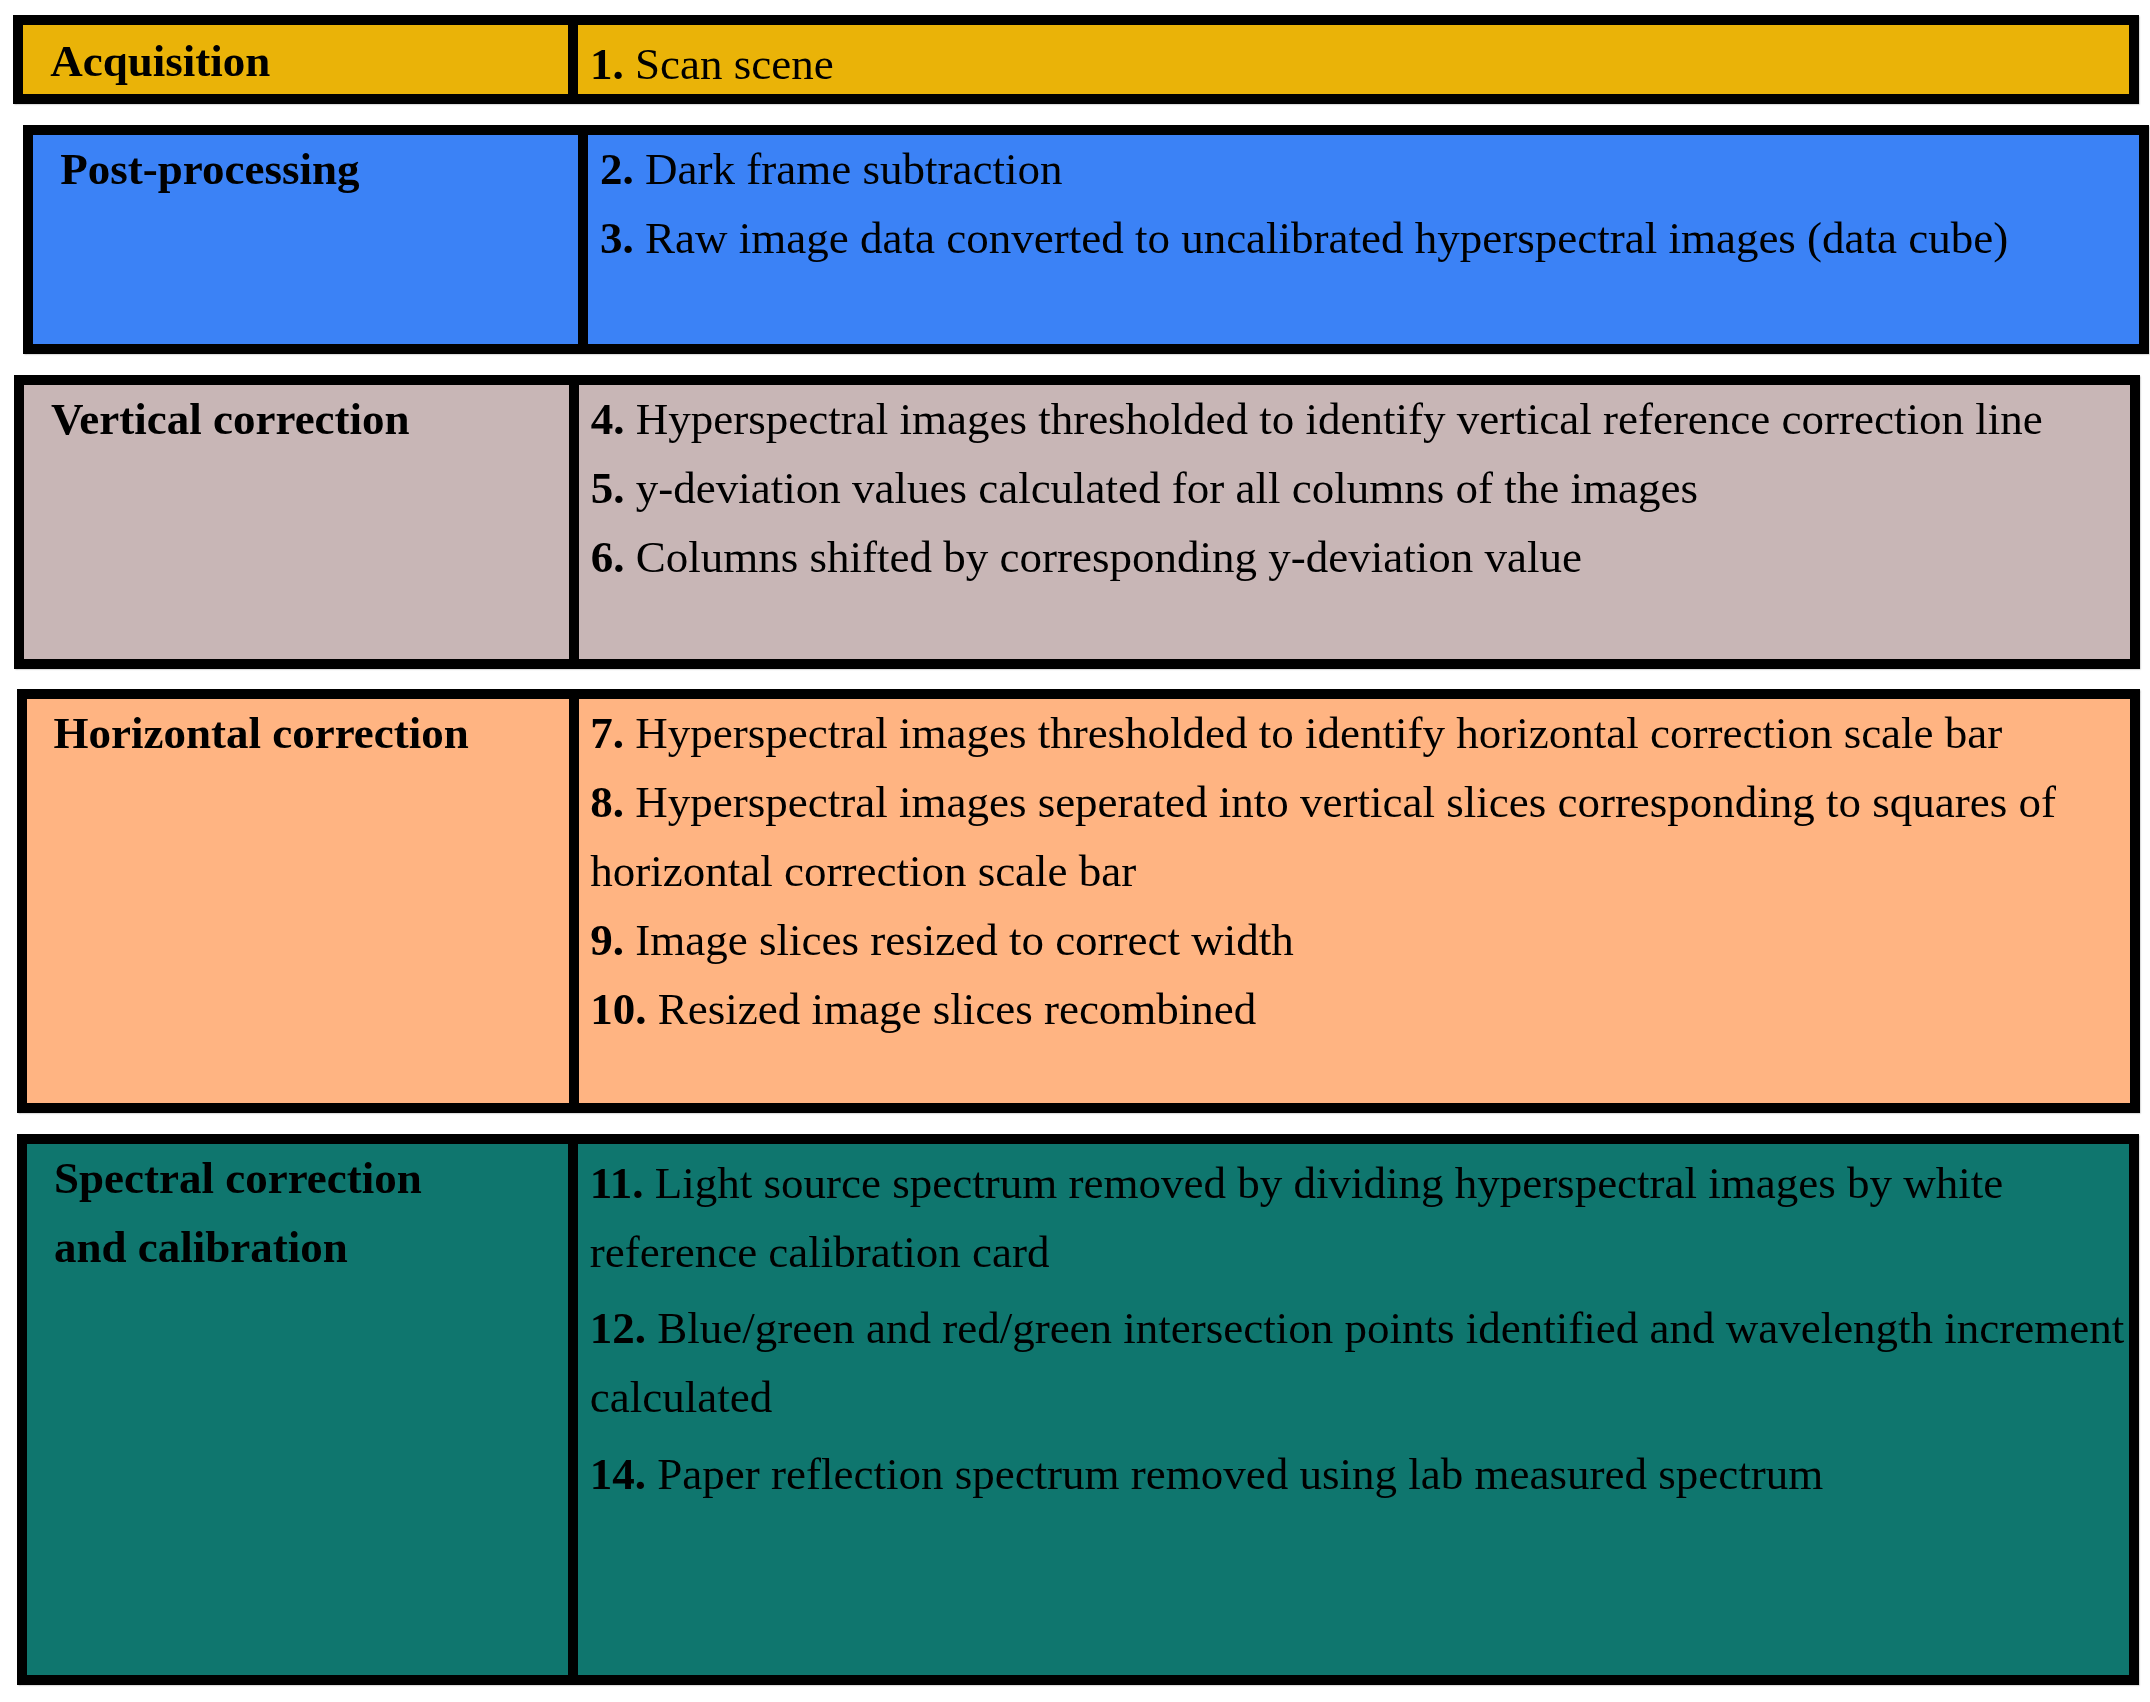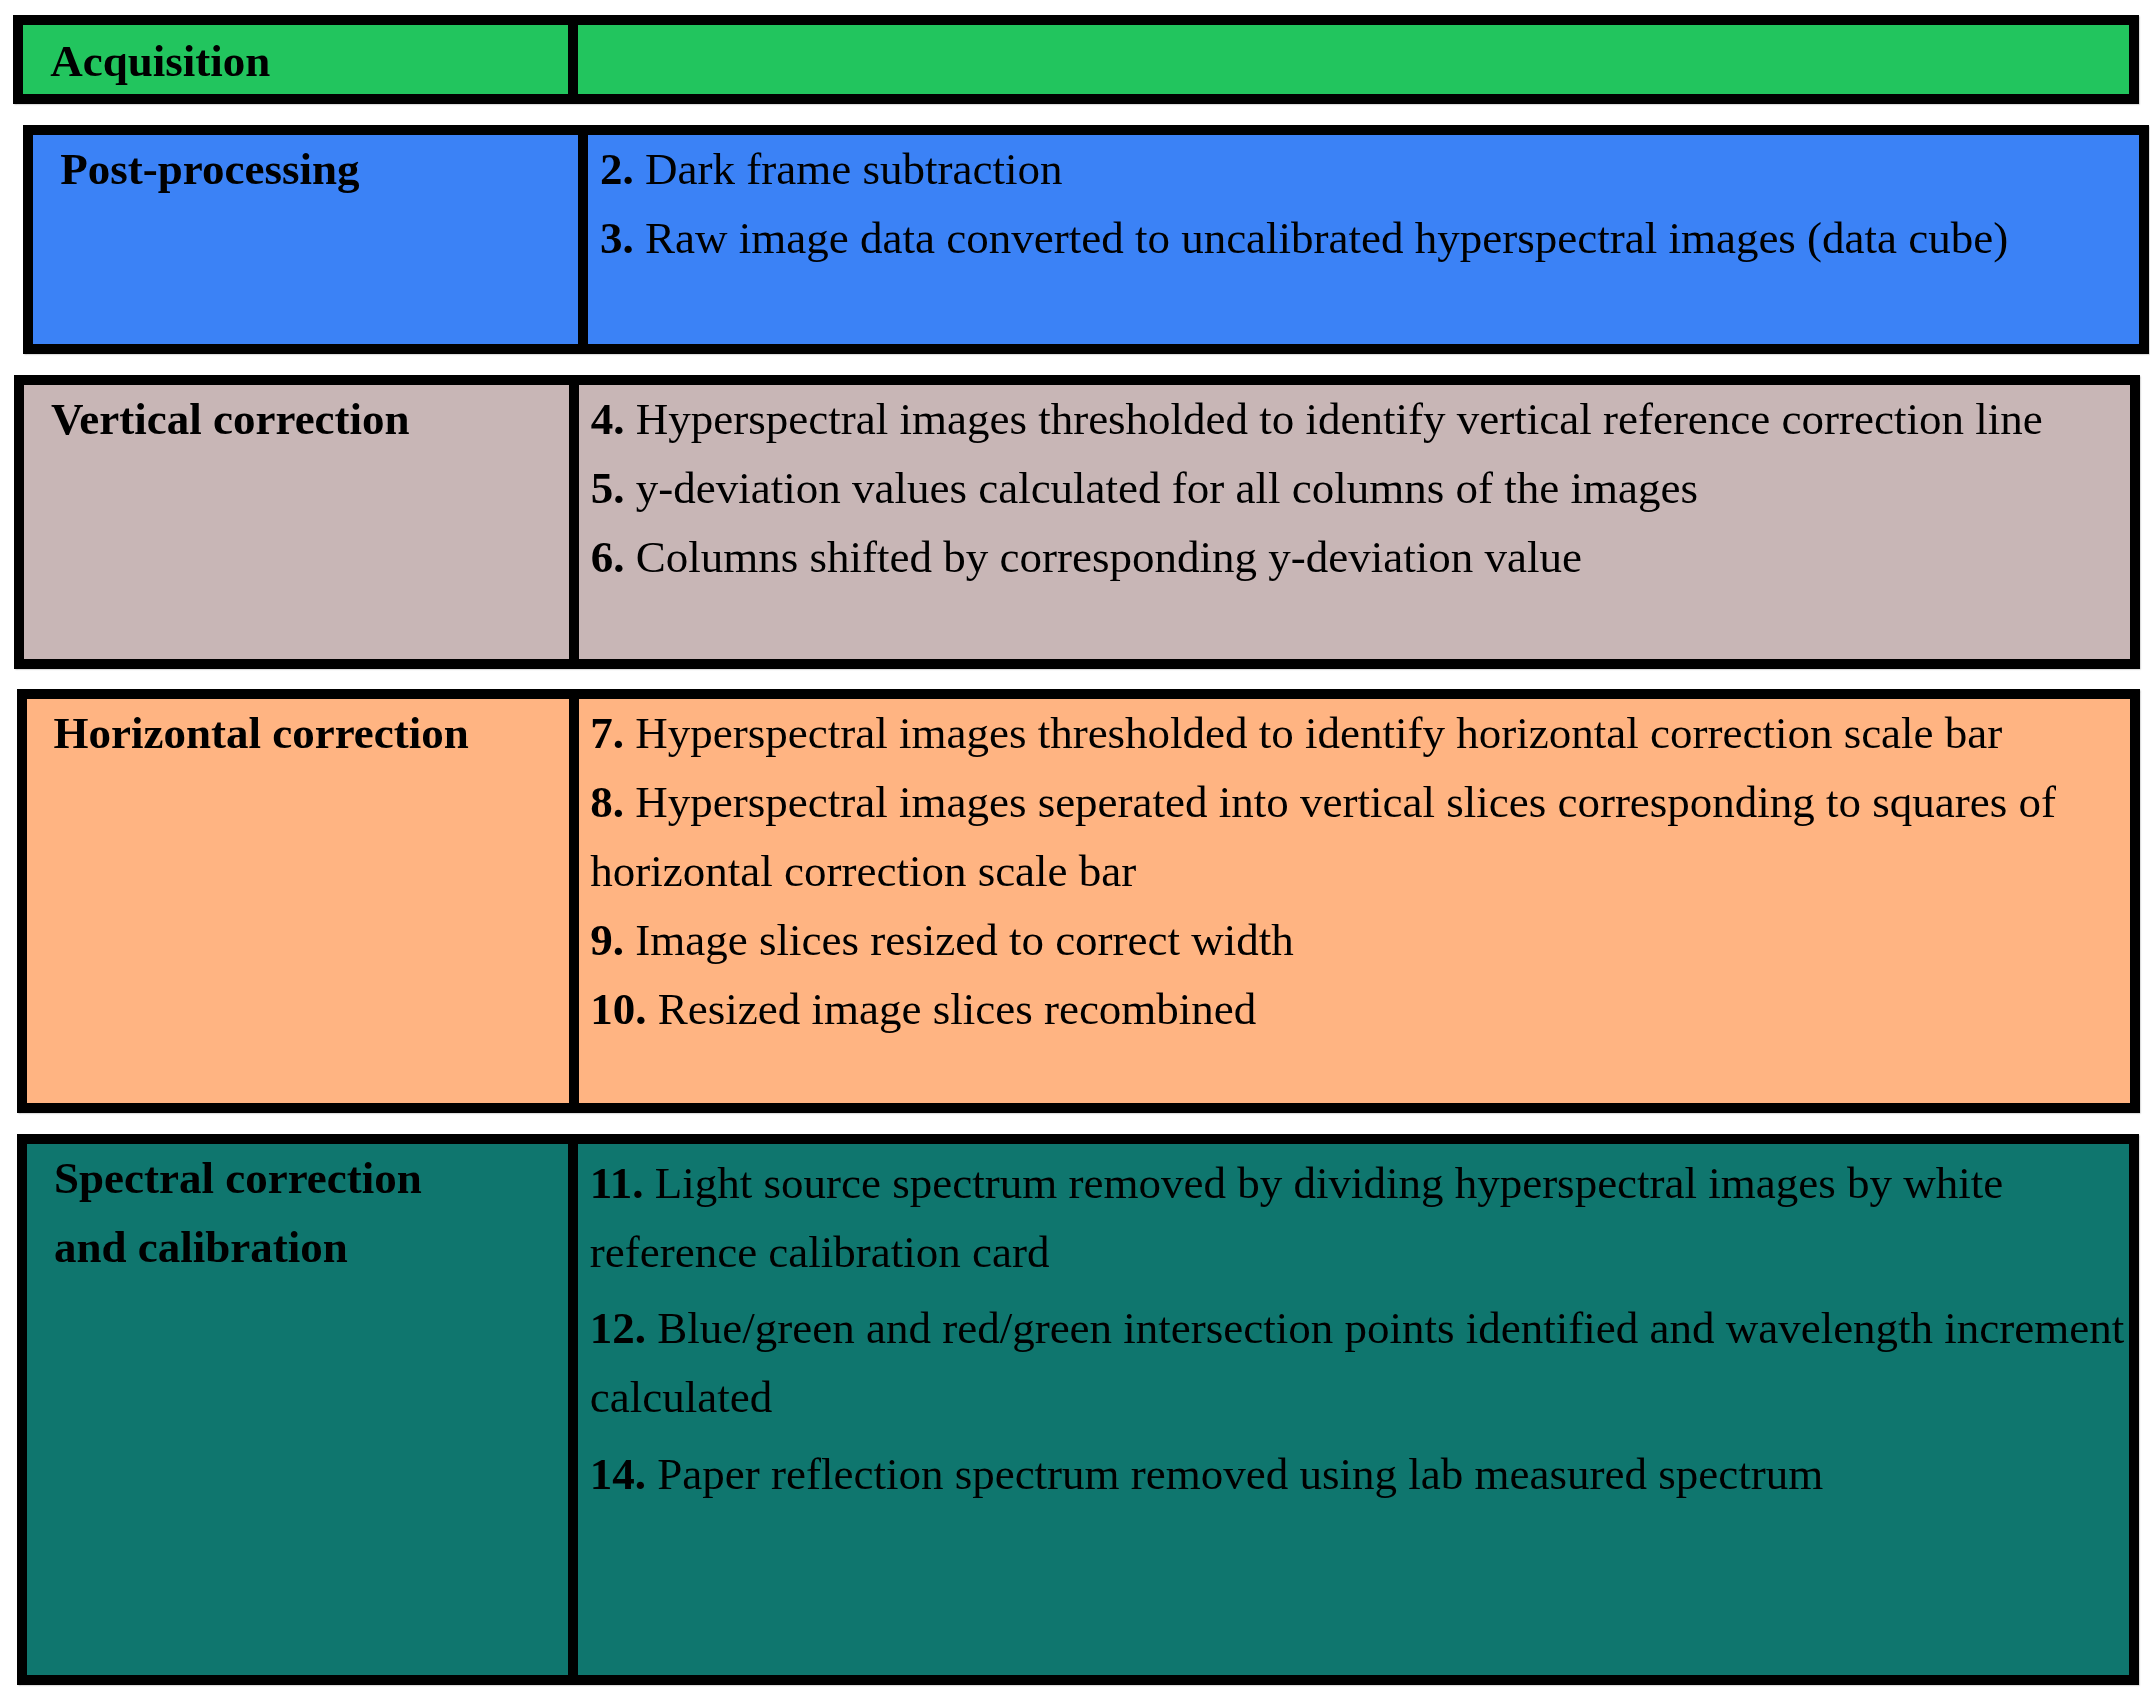--- a/index.html
+++ b/index.html
@@ -59,23 +59,29 @@
   .label-text {
     display: block;
     white-space: pre-line;
   }
 </style>
 </head>
 <body>
 
 <div class="stage">
 
-  <div class="box" style="left:13.3px; top:15px; width:2126px; height:89px; background:#22c55e;">
+  <div class="box" style="left:13.3px; top:15px; width:2126px; height:89px; background:#eab308;">
     <div class="label-cell" style="padding-top:1.6px;">
       <span class="label-text">Acquisition</span>
+    </div>
+    <div class="steps-cell" style="padding-top:4.7px;">
+      <p class="step">
+        <span class="step-num">1.</span>
+        <span>Scan scene</span>
+      </p>
     </div>
   </div>
 
   <div class="box" style="left:13.3px; top:125px; width:2126px; height:229px; background:#3b82f6;margin-left:10px;">
     <div class="label-cell" style="padding-top:0px;">
       <span class="label-text">Post-processing</span>
     </div>
     <div class="steps-cell" style="padding-top:0px;">
       <p class="step">
         <span class="step-num">2.</span>

